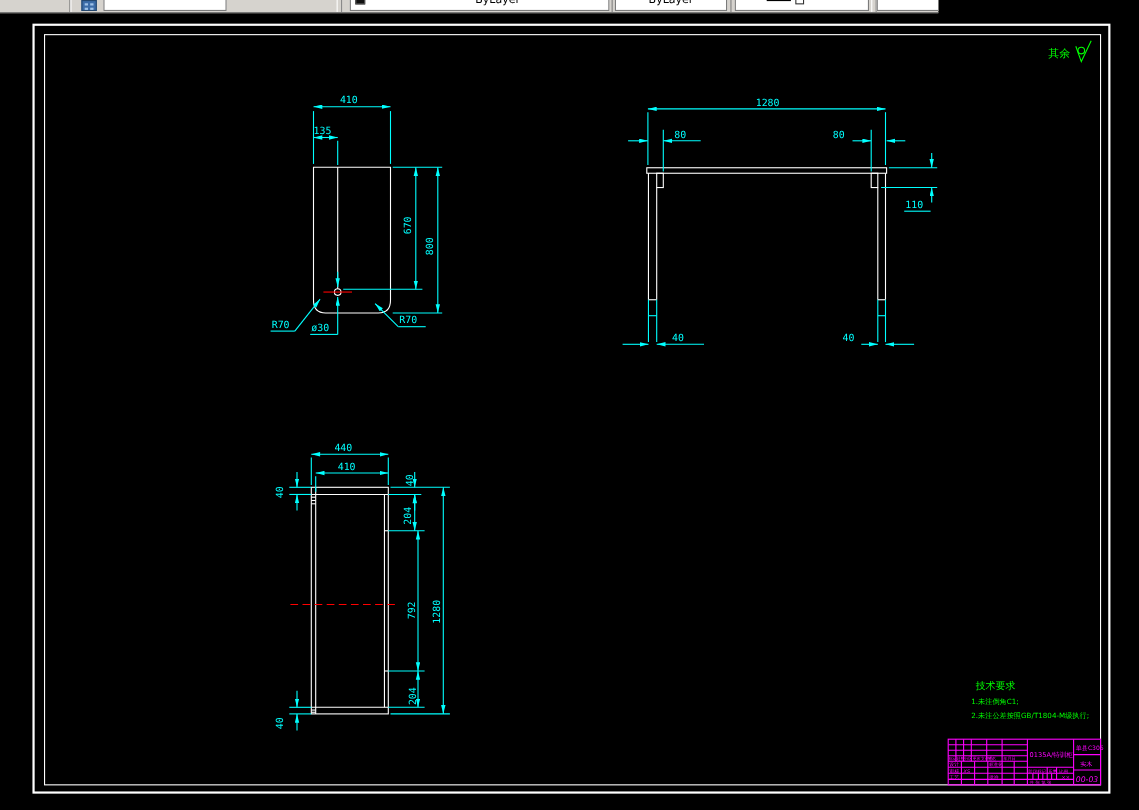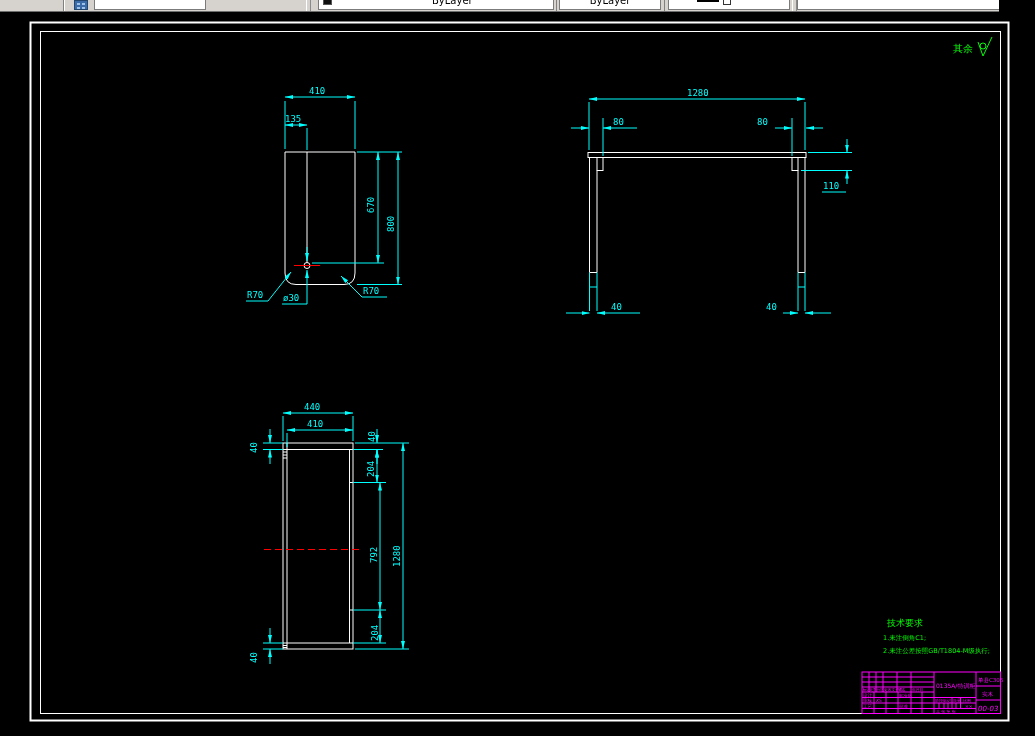--- a/index.html
+++ b/index.html
@@ -1,19 +1,19 @@
 <!DOCTYPE html>
 <html><head>
 <meta charset="utf-8">
 <style>
   html,body{margin:0;padding:0;background:#000;}
   .screen{position:relative;width:1035px;height:736px;background:#000;overflow:hidden;
           font-family:"DejaVu Sans",sans-serif;}
   
-  .toolbar{position:absolute;left:0;top:0;width:999px;height:11px;background:#d6d3ce;
+  .toolbar{position:absolute;left:0;top:0;width:853px;height:11px;background:#d6d3ce;
            border-bottom:1px solid #6e6e6e;z-index:5;overflow:hidden;}
   .tb-sep{position:absolute;top:0;height:11px;width:1px;background:#808080;}
   .tb-sep2{position:absolute;top:0;height:11px;width:1px;background:#ffffff;}
   .grip{position:absolute;top:0;height:11px;width:3px;background:#d6d3ce;
         border-left:1px solid #fff;border-right:1px solid #8a8a8a;}
   .combo{position:absolute;top:-9px;height:19px;background:#fff;border:1px solid #7b7b7b;
          box-sizing:border-box;font-size:10px;color:#000;line-height:17px;overflow:hidden;
          white-space:nowrap;}
   .icon-btn{position:absolute;top:0;width:14px;height:10px;background:#3c6ca8;
             border:1px solid #24476e;box-sizing:border-box;}

